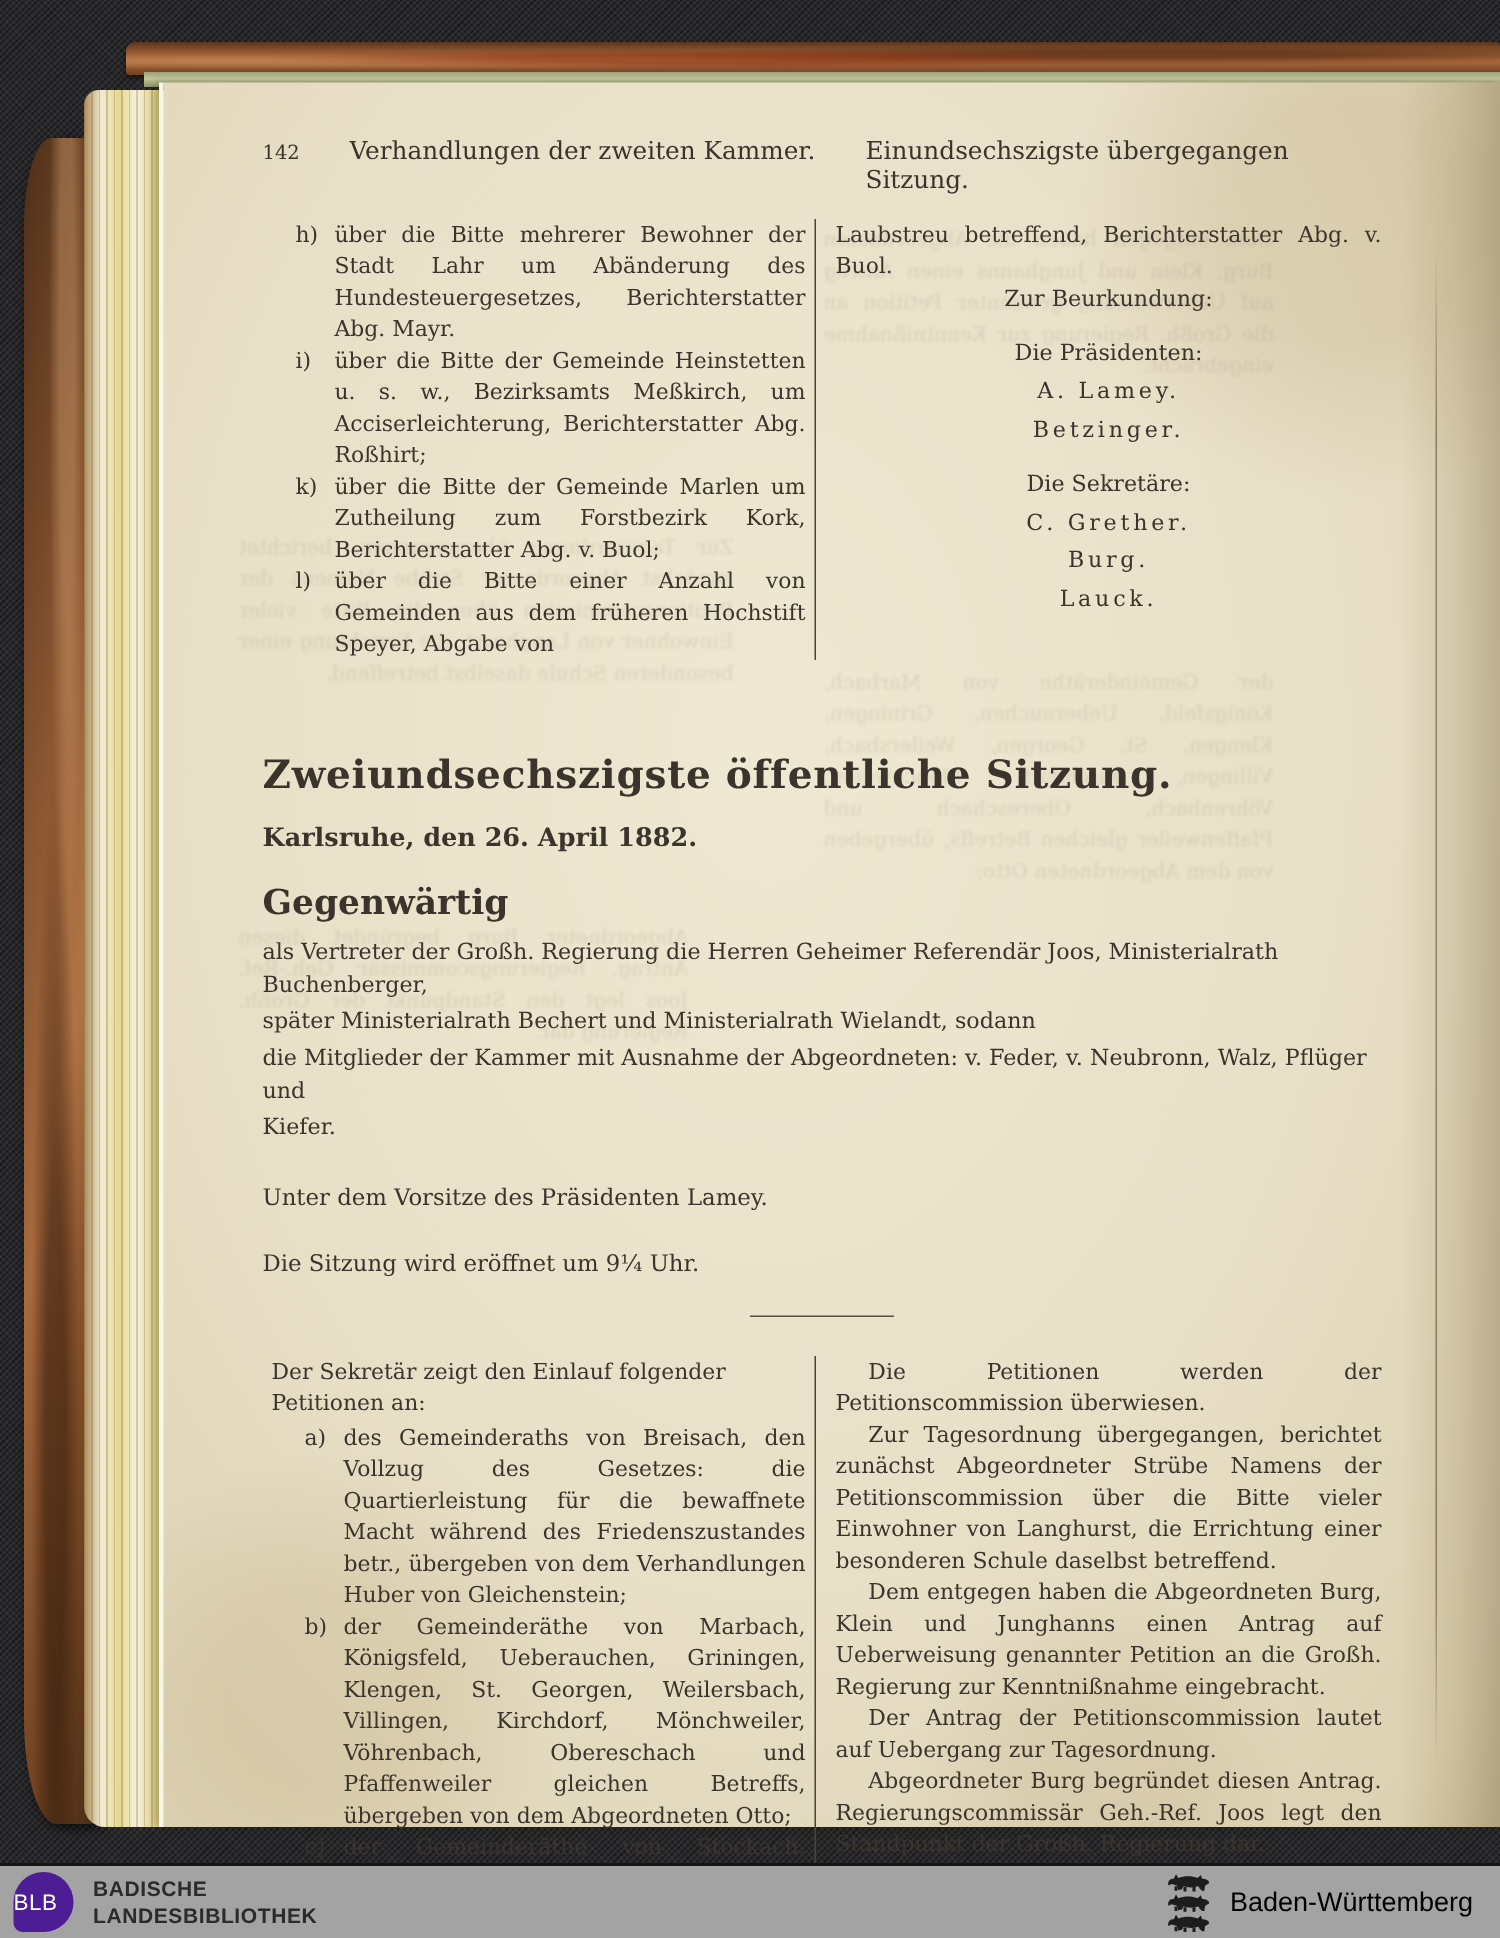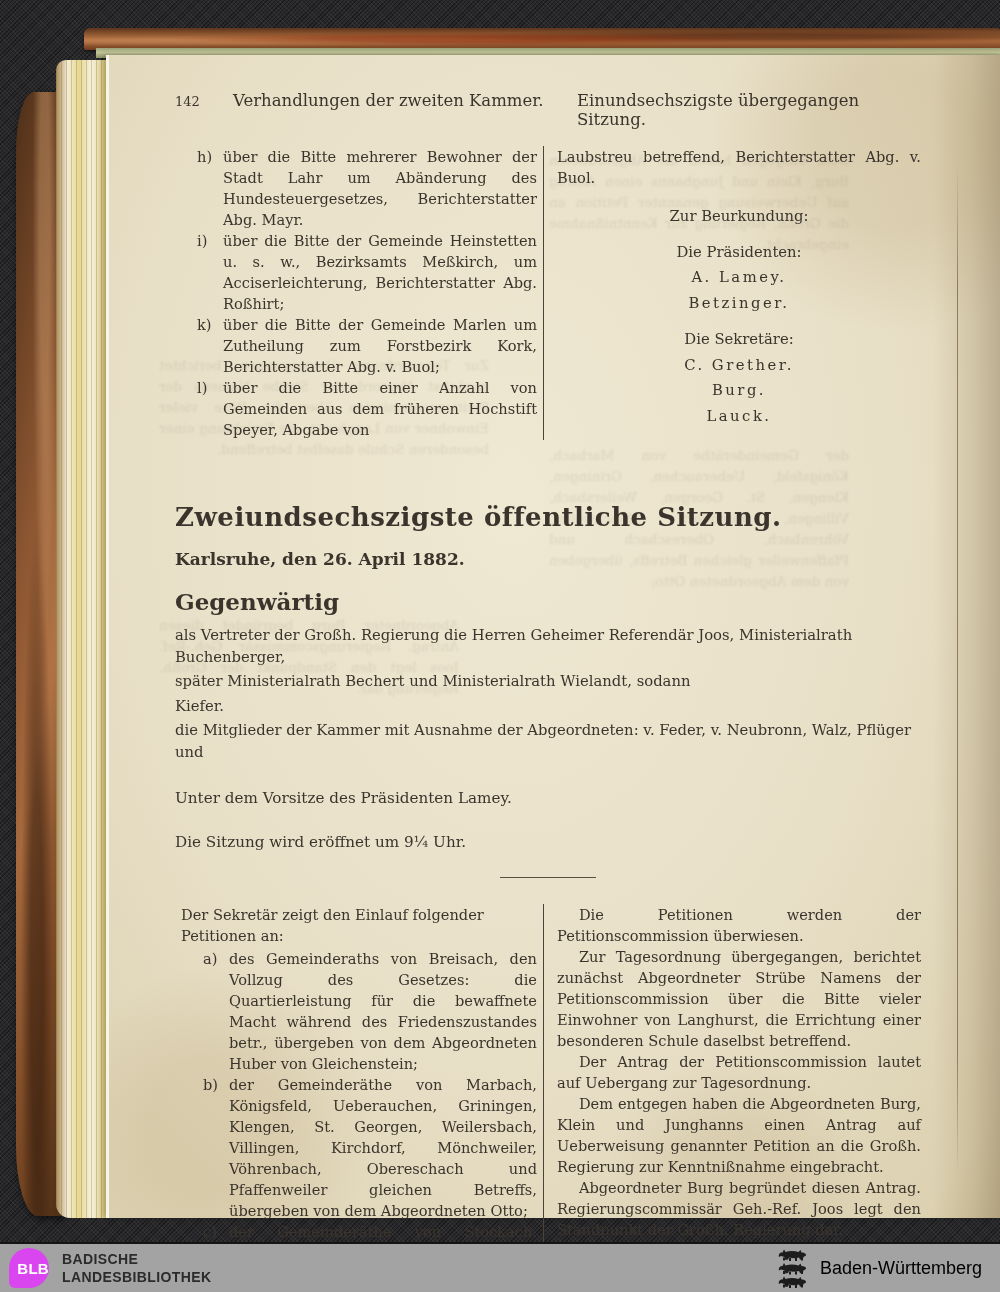--- a/index.html
+++ b/index.html
@@ -58,21 +58,21 @@
   .colL{padding-left:6px;}
   .colR{padding-left:8px;}
   .item{display:flex;font-size:14.6px;line-height:1.44;text-align:justify;}
   .item .lab{width:26px;flex:none;}
   .item .txt{flex:1;}
   .toplist{padding-left:22px;}
   .botlist{padding-left:22px;}
   .para{font-size:14.6px;line-height:1.44;text-align:justify;margin:0;}
   .ind{text-indent:1.5em;}
   .attest{text-align:center;font-size:14.8px;line-height:1.4;}
-  .attest .hd{margin-top:18px;}
+  .attest .hd{margin-top:2px;}
   .attest .lbl{margin-top:15px;}
   .attest .nm{margin-top:5px;letter-spacing:2.5px;}
   .session{text-align:left;}
   .s-title{font-size:26px;font-weight:bold;margin-top:62px;letter-spacing:.5px;}
   .s-date{font-size:17px;font-weight:bold;margin-top:17px;}
   .s-present{font-size:23px;font-weight:bold;margin-top:19px;}
   .s-pline{font-size:14.8px;line-height:1.5;margin-top:2px;}
   .s-pline1{margin-top:9px;}
   .s-chair{font-size:15.2px;margin-top:26px;}
   .s-open{font-size:15.2px;margin-top:26px;}
@@ -82,23 +82,23 @@
   .mt6{margin-top:2px;}
 
   
   .bleed{position:absolute;transform:scaleX(-1);filter:blur(1.2px);opacity:.15;
       color:#6e6552;font-size:13.5px;line-height:1.55;text-align:justify;
       overflow:hidden;pointer-events:none;}
 
   
   .footer{position:absolute;left:0;bottom:0;width:1000px;height:48px;background:#a3a3a3;
       font-family:"Liberation Sans","DejaVu Sans",sans-serif;border-top:2px solid #141414;}
-  .blb-badge{position:absolute;left:9px;top:4px;width:40px;height:40px;background:#d946ef;
-      border-radius:50% 50% 50% 6px;display:flex;align-items:center;justify-content:flex-end;
-      color:#ffffff;font-weight:bold;font-size:15px;letter-spacing:.3px;}
+  .blb-badge{position:absolute;left:9px;top:4px;width:40px;height:40px;background:#4c1d95;
+      border-radius:50% 50% 50% 6px;display:flex;align-items:center;justify-content:flex-start;
+      color:#ffffff;font-weight:normal;font-size:15px;letter-spacing:.3px;}
   .lib-name{position:absolute;left:62px;top:7px;color:#2b2b2b;font-weight:bold;
       font-size:14px;line-height:1.25;letter-spacing:.4px;}
   .bw-group{position:absolute;right:18px;top:0;height:48px;display:flex;align-items:center;gap:10px;}
   .bw-lions{display:block;}
   .bw-name{color:#000000;font-size:18px;}
 </style>
 </head>
 <body>
 
 <div class="stage">
@@ -159,55 +159,55 @@
           </div>
         </div>
       </div>
 
       <div class="session">
         <div class="s-title">Zweiundsechszigste öffentliche Sitzung.</div>
         <div class="s-date">Karlsruhe, den 26. April 1882.</div>
         <div class="s-present">Gegenwärtig</div>
         <div class="s-pline s-pline1">als Vertreter der Großh. Regierung die Herren Geheimer Referendär Joos, Ministerialrath Buchenberger,</div>
         <div class="s-pline">später Ministerialrath Bechert und Ministerialrath Wielandt, sodann</div>
+        <div class="s-pline">die Mitglieder der Kammer mit Ausnahme der Abgeordneten: v. Feder, v. Neubronn, Walz, Pflüger und</div>
         <div class="s-pline">Kiefer.</div>
-        <div class="s-pline">die Mitglieder der Kammer mit Ausnahme der Abgeordneten: v. Feder, v. Neubronn, Walz, Pflüger und</div>
         <div class="s-chair">Unter dem Vorsitze des Präsidenten Lamey.</div>
         <div class="s-open">Die Sitzung wird eröffnet um 9¼ Uhr.</div>
         <div class="midrule"></div>
       </div>
 
       <div class="cols cols2">
         <div class="colL">
           <div class="intro">Der Sekretär zeigt den Einlauf folgender Petitionen an:</div>
           <div class="botlist">
             <div class="item mt6">
               <span class="lab">a)</span>
-              <span class="txt">des Gemeinderaths von Breisach, den Vollzug des Gesetzes: die Quartierleistung für die bewaffnete Macht während des Friedenszustandes betr., übergeben von dem Abgeordneten Huber von Gleichenstein;</span>
+              <span class="txt">des Gemeinderaths von Breisach, den Vollzug des Gesetzes: die Quartierleistung für die bewaffnete Macht während des Friedenszustandes betr., übergeben von dem Verhandlungen Huber von Gleichenstein;</span>
             </div>
             <div class="item">
               <span class="lab">b)</span>
               <span class="txt">der Gemeinderäthe von Marbach, Königsfeld, Ueberauchen, Griningen, Klengen, St. Georgen, Weilersbach, Villingen, Kirchdorf, Mönchweiler, Vöhrenbach, Obereschach und Pfaffenweiler gleichen Betreffs, übergeben von dem Abgeordneten Otto;</span>
             </div>
             <div class="item">
               <span class="lab">c)</span>
               <span class="txt">der Gemeinderäthe von Stockach, Mühlingen und Menzingen, übergeben von dem Abgeordneten Fischler gleichen Betreffs;</span>
             </div>
             <div class="item">
               <span class="lab">d)</span>
               <span class="txt">des Gemeinderaths von Norsingen, die Einführung eines Gesetzes für allgemeine Vertheilung der Quartierlast bei größeren Manövern betreffend, übergeben von dem Abgeordneten Wacker.</span>
             </div>
           </div>
         </div>
         <div class="vline"></div>
         <div class="colR">
           <p class="para ind">Die Petitionen werden der Petitionscommission überwiesen.</p>
           <p class="para ind">Zur Tagesordnung übergegangen, berichtet zunächst Abgeordneter Strübe Namens der Petitionscommission über die Bitte vieler Einwohner von Langhurst, die Errichtung einer besonderen Schule daselbst betreffend.</p>
+          <p class="para ind">Dem entgegen haben die Abgeordneten Burg, Klein und Junghanns einen Antrag auf Ueberweisung genannter Petition an die Großh. Regierung zur Kenntnißnahme eingebracht.</p>
           <p class="para ind">Der Antrag der Petitionscommission lautet auf Uebergang zur Tagesordnung.</p>
-          <p class="para ind">Dem entgegen haben die Abgeordneten Burg, Klein und Junghanns einen Antrag auf Ueberweisung genannter Petition an die Großh. Regierung zur Kenntnißnahme eingebracht.</p>
           <p class="para ind">Abgeordneter Burg begründet diesen Antrag. Regierungscommissär Geh.-Ref. Joos legt den Standpunkt der Großh. Regierung dar.</p>
           <p class="para ind">An der weiteren Diskussion betheiligten sich die Abgeordneten Roßhirt, Schmidt von Karlsruhe, der genannte Regierungscommissär, Abgeordneter Burg und</p>
         </div>
       </div>
 
     </div>
   </div>
 
   <div class="footer">
     <div class="blb-badge">

